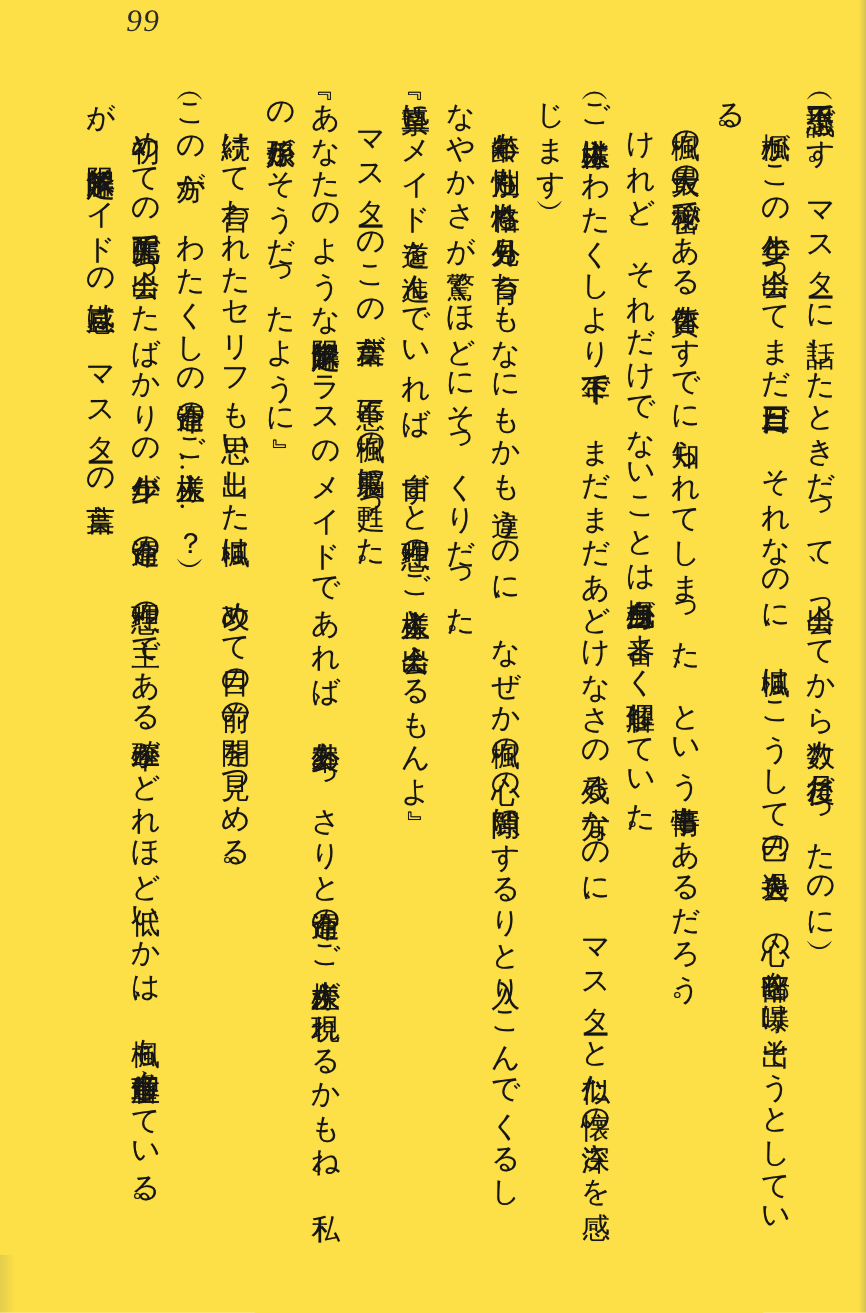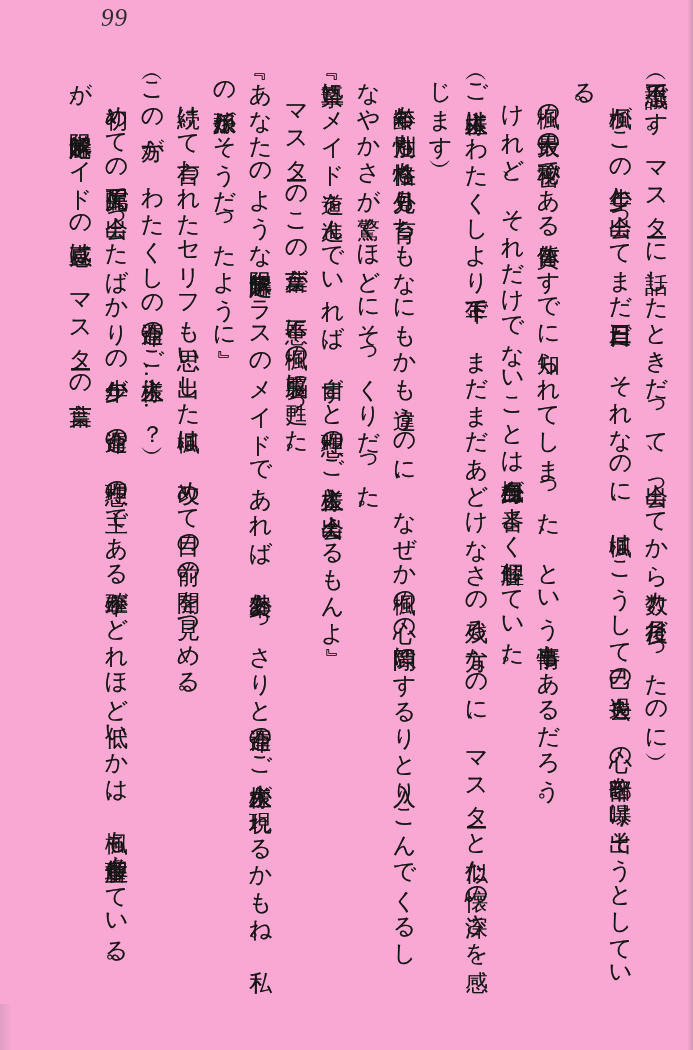--- a/index.html
+++ b/index.html
@@ -10,21 +10,21 @@
     width: 693px;
     height: 1050px;
     position: relative;
     overflow: hidden;
     background: #fcfcfc;
     font-family: "Liberation Serif", "DejaVu Serif", serif;
   }
   .page {
     position: absolute;
     inset: 0;
-    background: #f9a8d4;
+    background: #fde047;
   }
   .page-number {
     position: absolute;
     top: 4px;
     left: 101px;
     font-size: 25px;
     font-style: italic;
     letter-spacing: 1px;
     color: #2b2b2b;
   }

